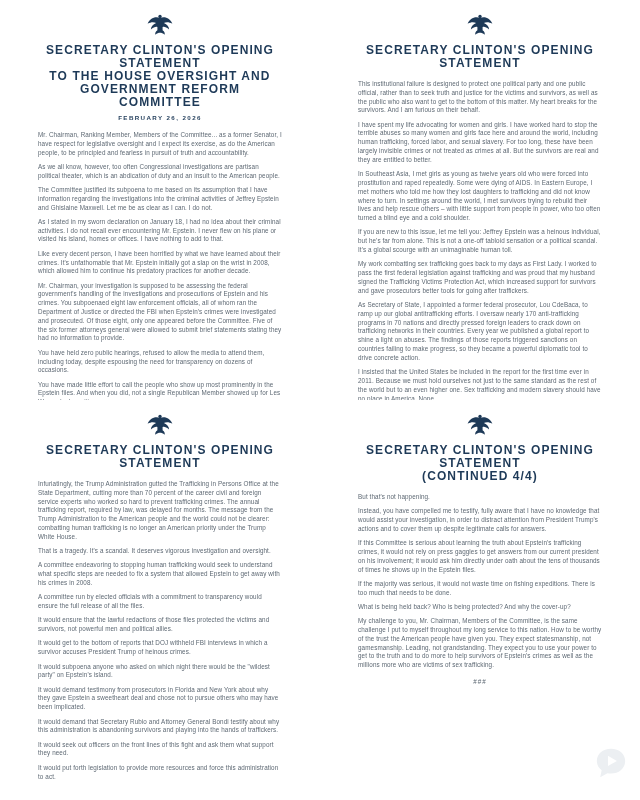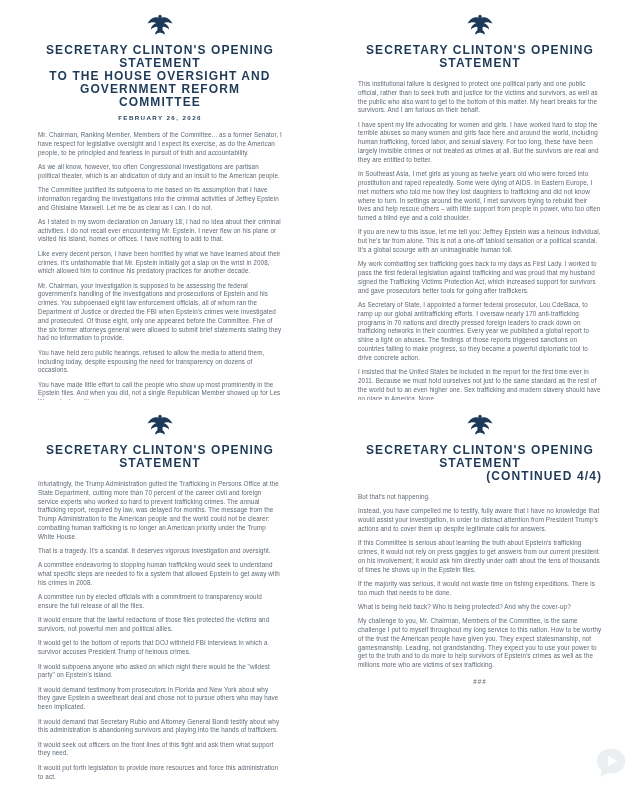--- a/index.html
+++ b/index.html
@@ -157,21 +157,21 @@
       <svg viewBox="0 0 40 36" xmlns="http://www.w3.org/2000/svg">
         <g fill="#1e3a58">
           <circle cx="20" cy="5" r="2.6"></circle>
           <path d="M20 7 C12 4 4 8 1 16 C6 13 11 13 14 15 C9 17 6 21 6 25 C10 21 14 20 16 21 L16 26 C13 28 12 31 13 33 C15 31 18 30 20 30 C22 30 25 31 27 33 C28 31 27 28 24 26 L24 21 C26 20 30 21 34 25 C34 21 31 17 26 15 C29 13 34 13 39 16 C36 8 28 4 20 7 Z"></path>
           <rect x="16.5" y="11.5" width="7" height="9.5" rx="1.2"></rect>
         </g>
       </svg>
     </span>
     <h1 class="page-title">
       <span style="display: block;">SECRETARY CLINTON'S OPENING STATEMENT</span>
-      <span style="display: block; text-align: right;">(CONTINUED 4/4)</span>
+      <span style="display: block;">(CONTINUED 4/4)</span>
     </h1>
     <div class="page-body">
         <p>But that's not happening.</p>
         <p>Instead, you have compelled me to testify, fully aware that I have no knowledge that would assist your investigation, in order to distract attention from President Trump's actions and to cover them up despite legitimate calls for answers.</p>
         <p>If this Committee is serious about learning the truth about Epstein's trafficking crimes, it would not rely on press gaggles to get answers from our current president on his involvement; it would ask him directly under oath about the tens of thousands of times he shows up in the Epstein files.</p>
         <p>If the majority was serious, it would not waste time on fishing expeditions. There is too much that needs to be done.</p>
         <p>What is being held back? Who is being protected? And why the cover-up?</p>
         <p>My challenge to you, Mr. Chairman, Members of the Committee, is the same challenge I put to myself throughout my long service to this nation. How to be worthy of the trust the American people have given you. They expect statesmanship, not gamesmanship. Leading, not grandstanding. They expect you to use your power to get to the truth and to do more to help survivors of Epstein's crimes as well as the millions more who are victims of sex trafficking.</p>
       </div>
     <div class="end-mark">###</div>

